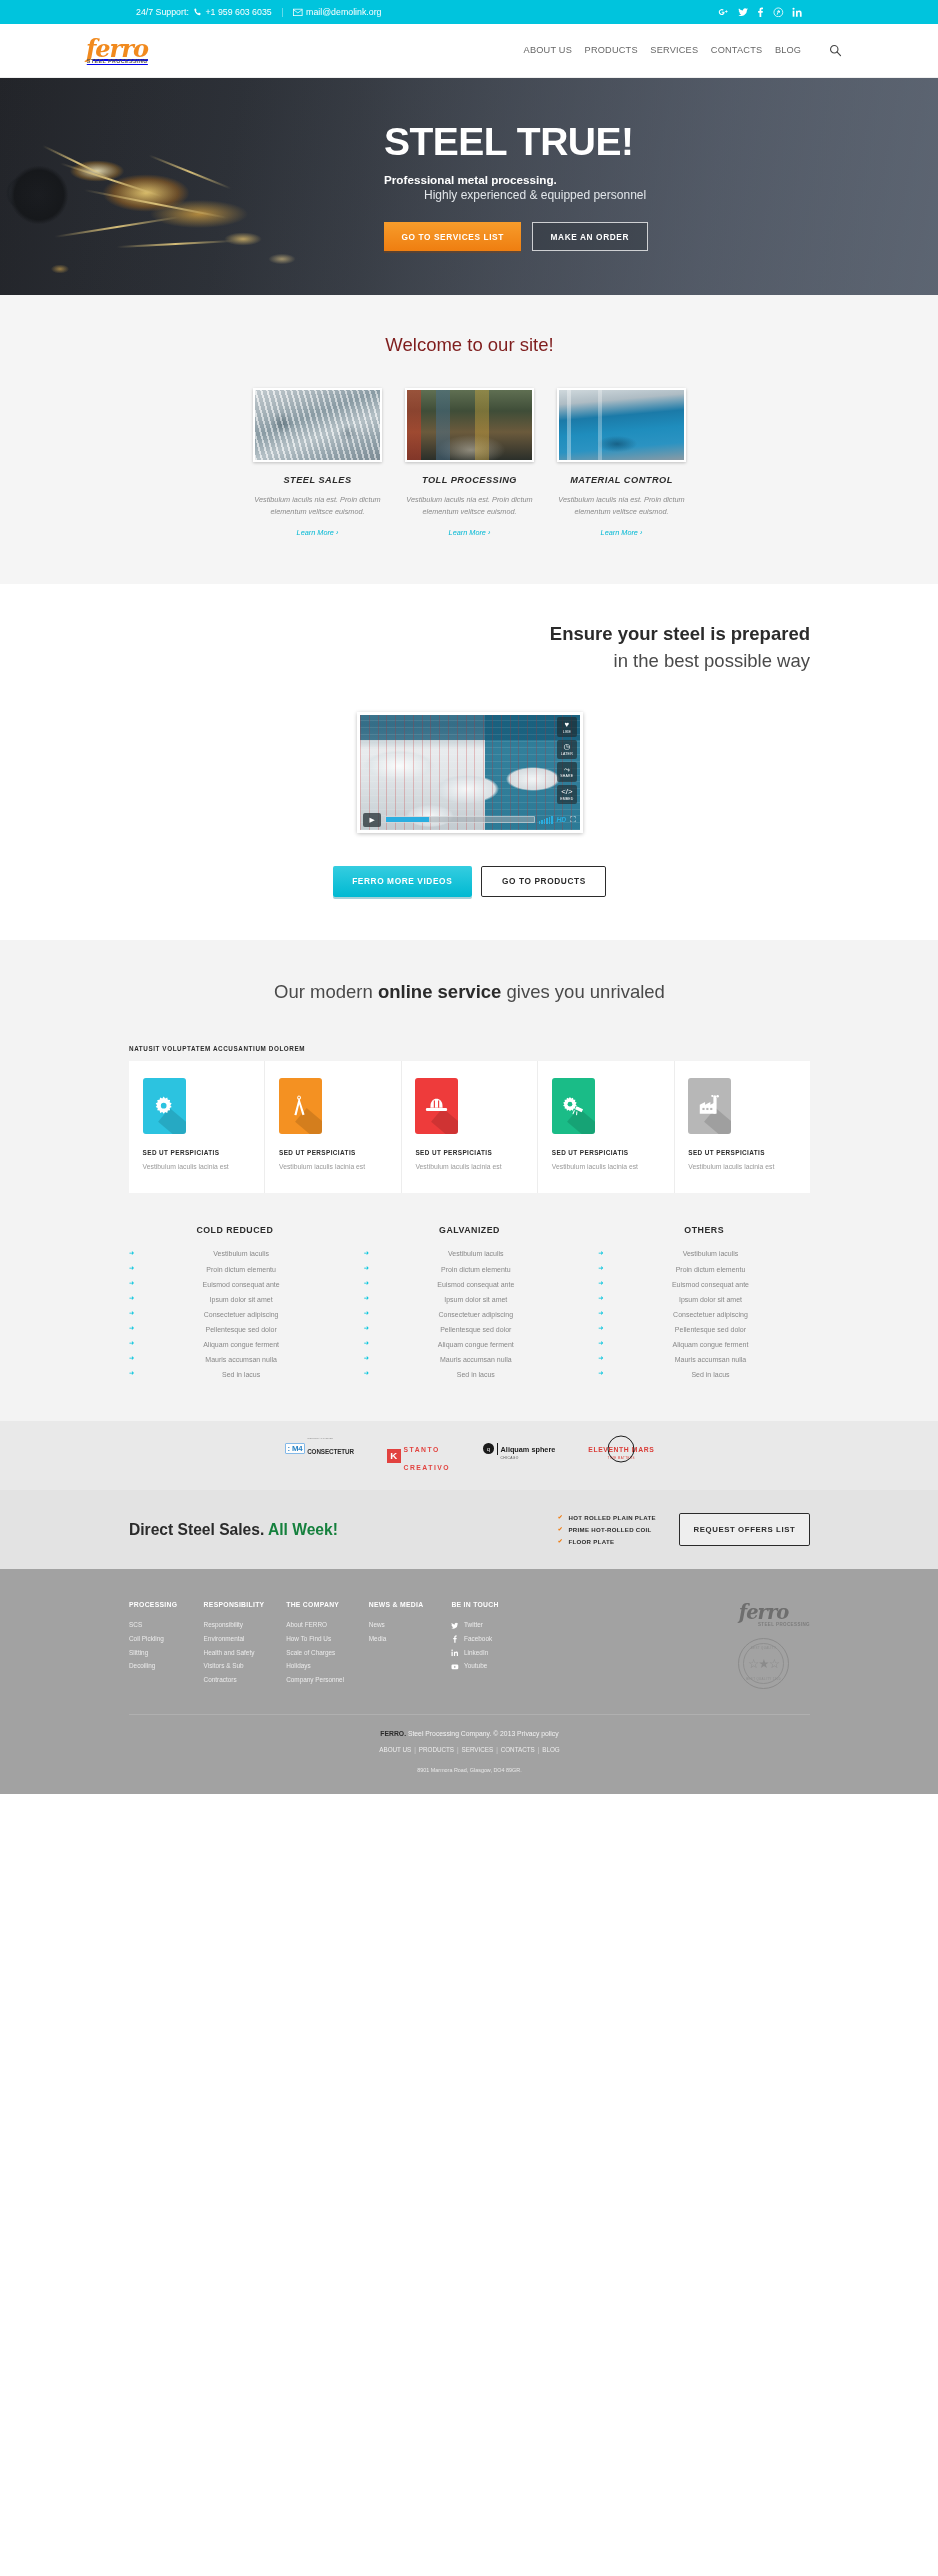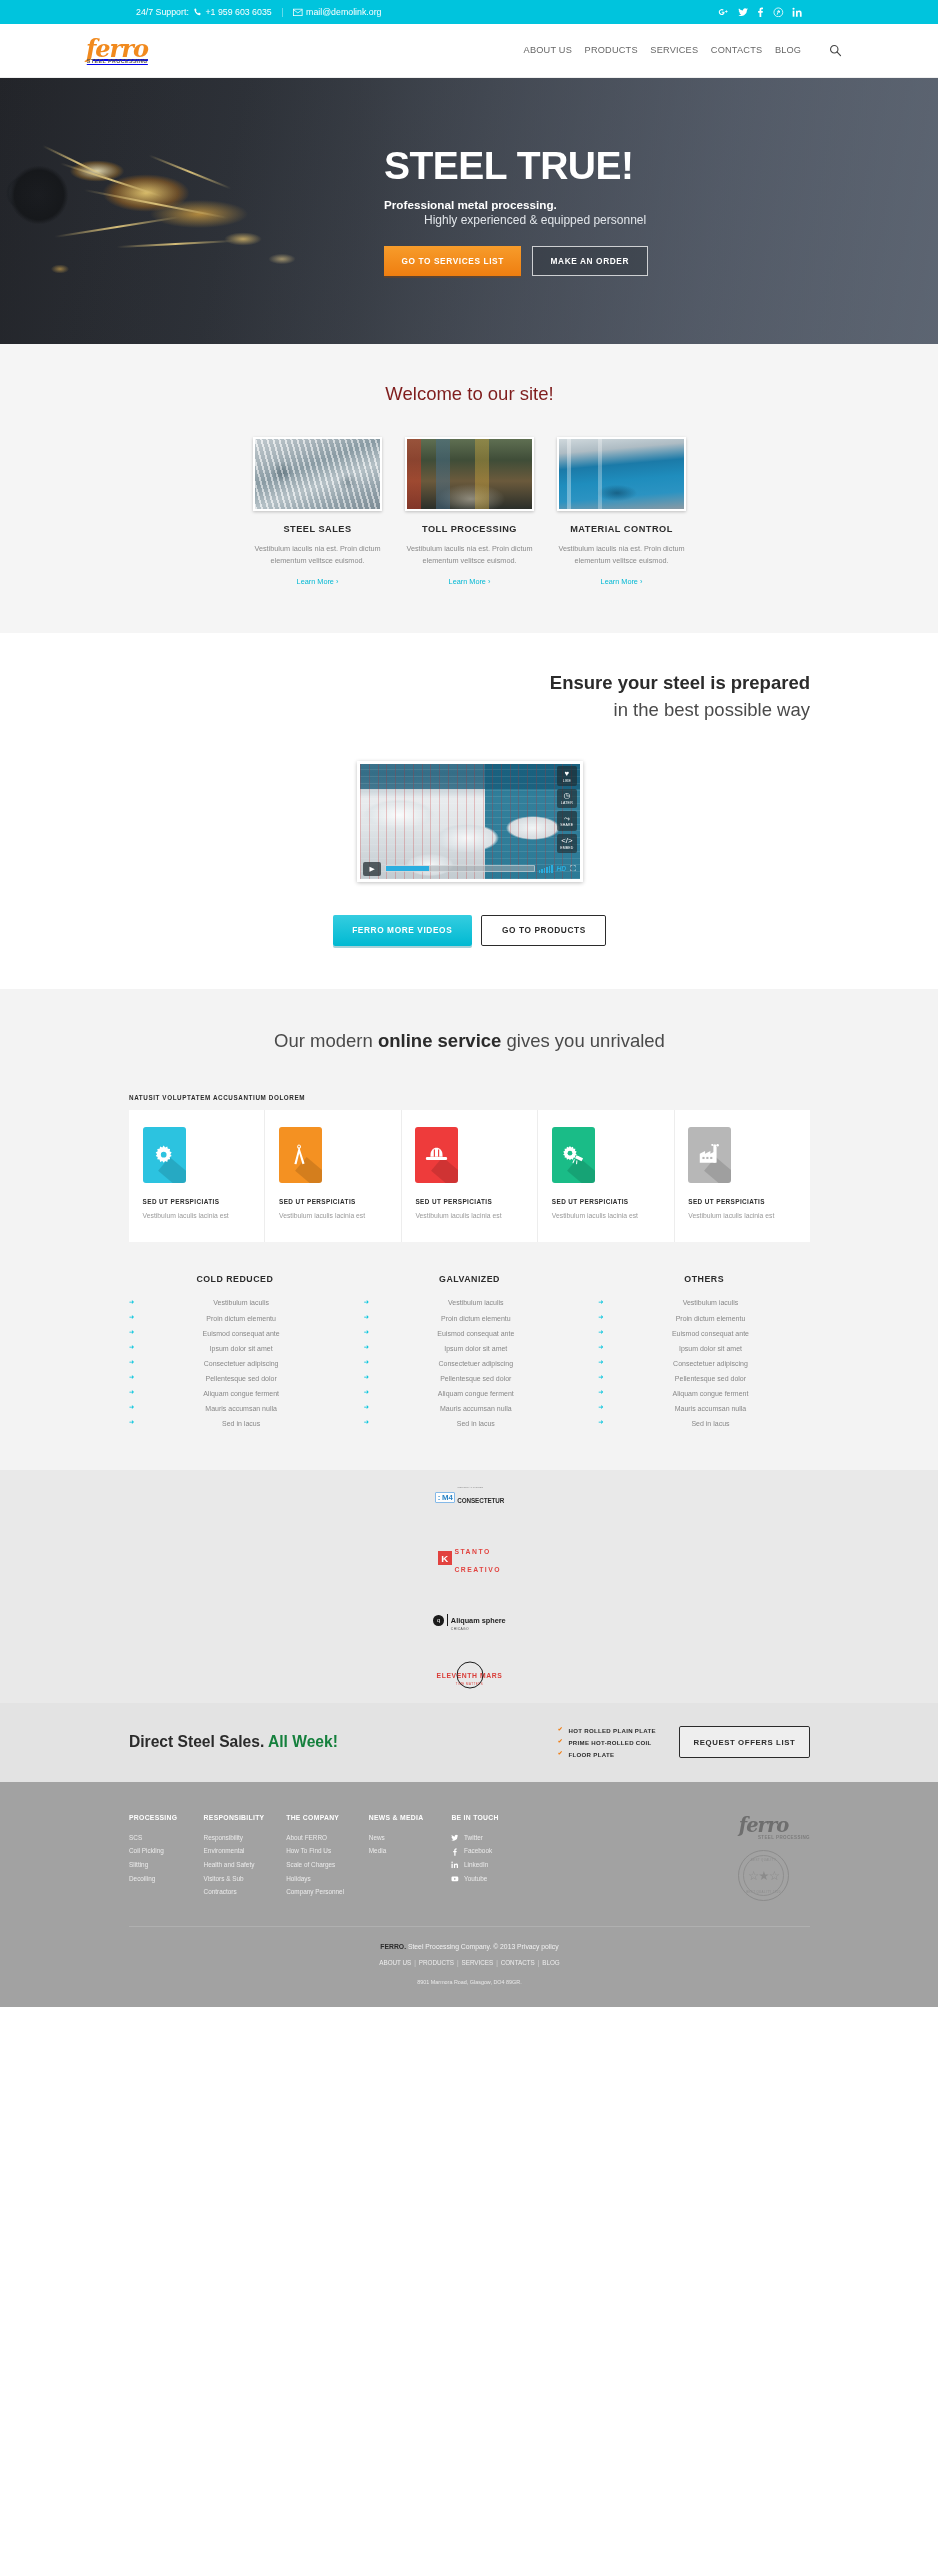--- a/index.html
+++ b/index.html
@@ -62,21 +62,21 @@
     font-size: 9.2px;
     color: #666;
     text-decoration: none;
     letter-spacing: 0.2px;
     white-space: nowrap;
   }
   .search-btn { margin-left: 15.6px; display: flex; cursor: pointer; }
 
   
   .hero {
-    height: 266px;
+    height: 217px;
     position: relative;
     overflow: hidden;
     background: linear-gradient(100deg, #2a2d33 0%, #3b4049 35%, #5c6472 62%, #6e7784 100%);
   }
   .hero-photo {
     position: absolute; inset: 0;
     background:
       radial-gradient(ellipse 58px 25px at 146px 115px, rgba(255,220,120,.95), rgba(255,150,20,.35) 55%, transparent 75%),
       radial-gradient(ellipse 35px 13.6px at 97px 93px, rgba(255,245,200,.95), rgba(255,170,40,.3) 60%, transparent 78%),
       radial-gradient(ellipse 68px 19.5px at 199px 136px, rgba(255,190,70,.75), transparent 72%),
@@ -134,21 +134,21 @@
     border: 1px solid rgba(255,255,255,.75);
   }
 
   
   .sect-grey { background: #f5f5f5; }
   .sect-white { background: #fff; }
   .sect-grey2 { background: #f3f3f3; }
   .welcome { padding: 37px 0 45px; text-align: center; }
   .h-light { font-size: 18.5px; font-weight: 300; color: #7f1d1d; line-height: 1.45; }
 
-  .cards { display: flex; gap: 23px; justify-content: center; }
+  .cards { display: flex; gap: 23px; justify-content: center; font-style: italic; }
   .card { width: 129px; text-align: center; }
   .card-img {
     width: 129px; height: 74px; border: 2.9px solid #fff;
     box-shadow: 0 1px 2.9px rgba(0,0,0,.22);
     background-size: cover; position: relative; overflow: hidden;
   }
   .card-img.i1 {
     background:
       linear-gradient(160deg, #d8dde0 0%, #b9c2c7 20%, #8fa0a8 40%, #c9d2d6 60%, #9aa8b0 80%, #7d8b94 100%),
       #aab4ba;
@@ -289,21 +289,21 @@
     position: relative; line-height: 1.3;
   }
   .list-col li::before {
     content: "➜"; position: absolute; left: 0; top: 2.3px;
     color: #00c4dd; font-size: 6.3px;
   }
 
   
   .partners {
     background: #e9e9e9; padding: 16.5px 0; display: flex;
-    justify-content: center; align-items: center; gap: 33px; flex-direction: column;
+    justify-content: center; align-items: flex-start; gap: 33px;
   }
   .plogo { display: flex; align-items: center; opacity: .95; }
   .p1 { gap: 1.9px; }
   .p1 .m4 {
     background: #fff; border: 1px solid #7fb7e8; color: #1f7ec4;
     font-weight: bold; font-size: 7.8px; padding: 0 1.9px; border-radius: 1px;
     letter-spacing: -0.2px;
   }
   .p1 .t { font-size: 6.3px; font-weight: bold; color: #222; letter-spacing: -0.1px; }
   .p1 .tiny { font-size: 2.5px; color: #888; line-height: 1; display:block; }

